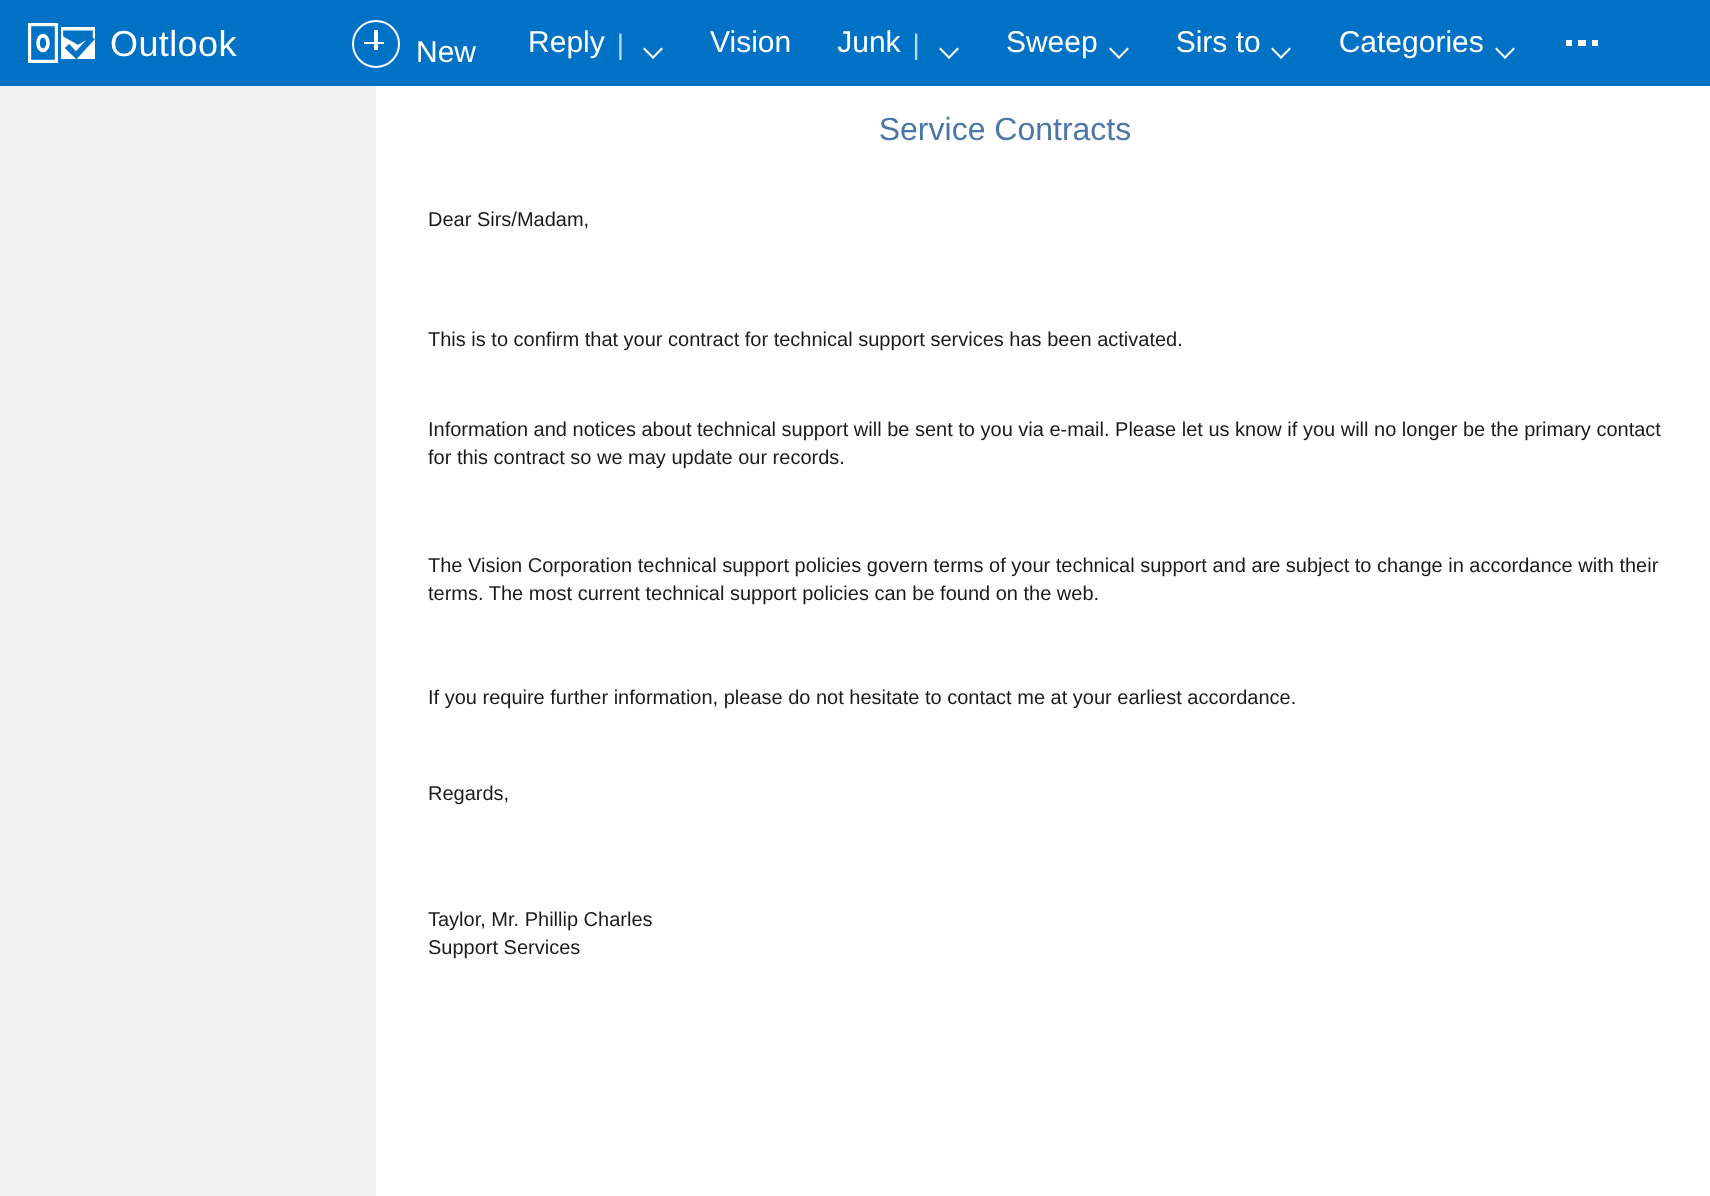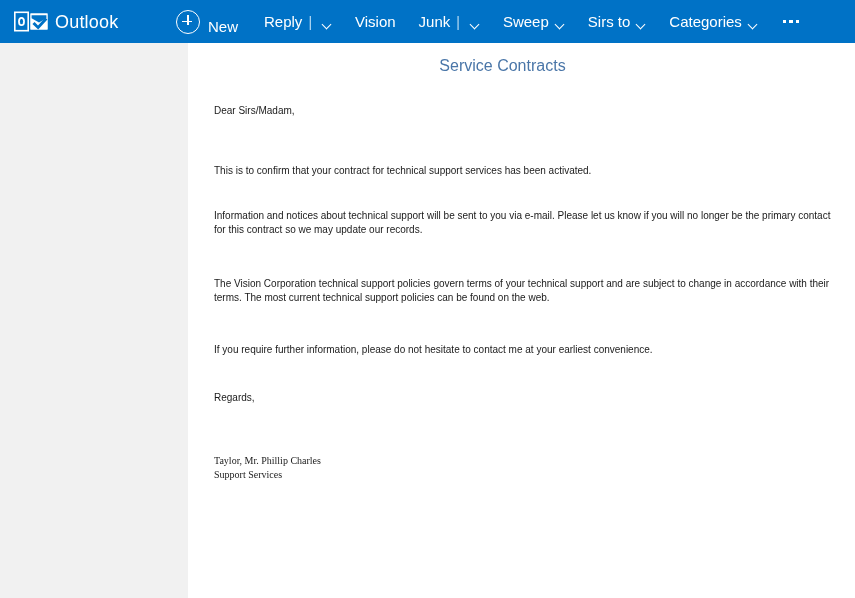--- a/index.html
+++ b/index.html
@@ -187,21 +187,21 @@
   .msg-body p {
     margin: 0;
   }
   .gap-1 { height: 29px; }
   .gap-2 { height: 46px; }
   .gap-3 { height: 30px; }
   .gap-4 { height: 40px; }
   .gap-5 { height: 38px; }
   .gap-6 { height: 33px; }
   .gap-7 { height: 49px; }
-  .sig-line { margin: 0; font-family: Liberation Serif, serif; }
+  .sig-line { margin: 0; }
 </style>
 </head>
 <body>
 
 <div class="topbar">
 
   <div class="brand">
     <span class="brand-logo">
       <svg width="34" height="25" viewBox="0 0 34 25" xmlns="http://www.w3.org/2000/svg">
         <rect x="0" y="2.5" width="15" height="20" fill="#ffffff"></rect>
@@ -286,21 +286,21 @@
       <div class="gap-3"></div>
 
       <p>Information and notices about technical support will be sent to you via e-mail. Please let us know if you will no longer be the primary contact for this contract so we may update our records.</p>
 
       <div class="gap-4"></div>
 
       <p>The Vision Corporation technical support policies govern terms of your technical support and are subject to change in accordance with their terms. The most current technical support policies can be found on the web.</p>
 
       <div class="gap-5"></div>
 
-      <p>If you require further information, please do not hesitate to contact me at your earliest convenience.</p>
+      <p>If you require further information, please do not hesitate to contact me at your earliest accordance.</p>
 
       <div class="gap-6"></div>
 
       <p>Regards,</p>
 
       <div class="gap-7"></div>
 
       <div>
         <p class="sig-line">Taylor, Mr. Phillip Charles</p>
         <p class="sig-line">Support Services</p>

